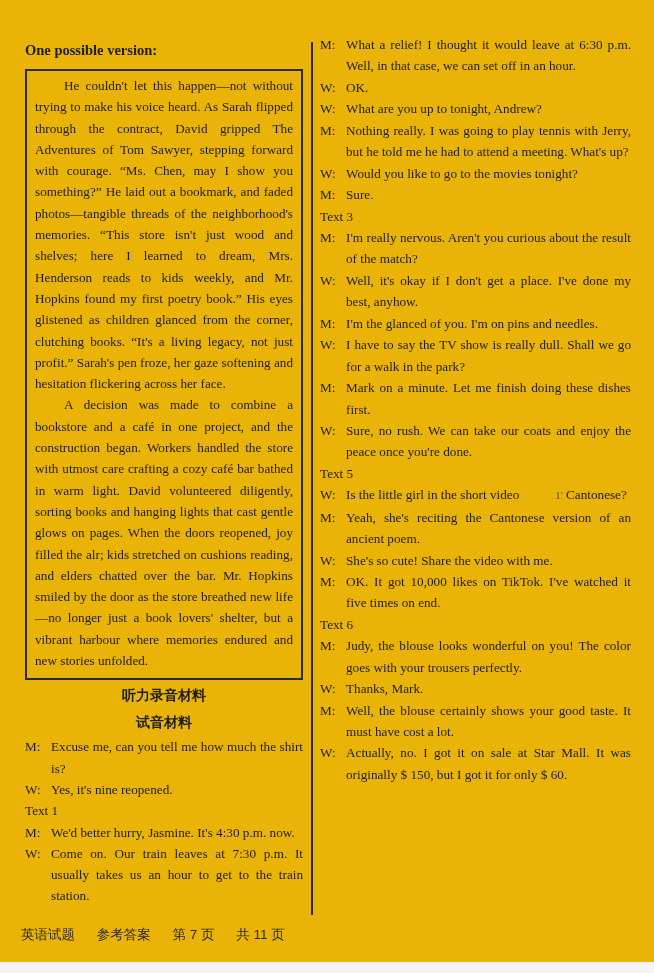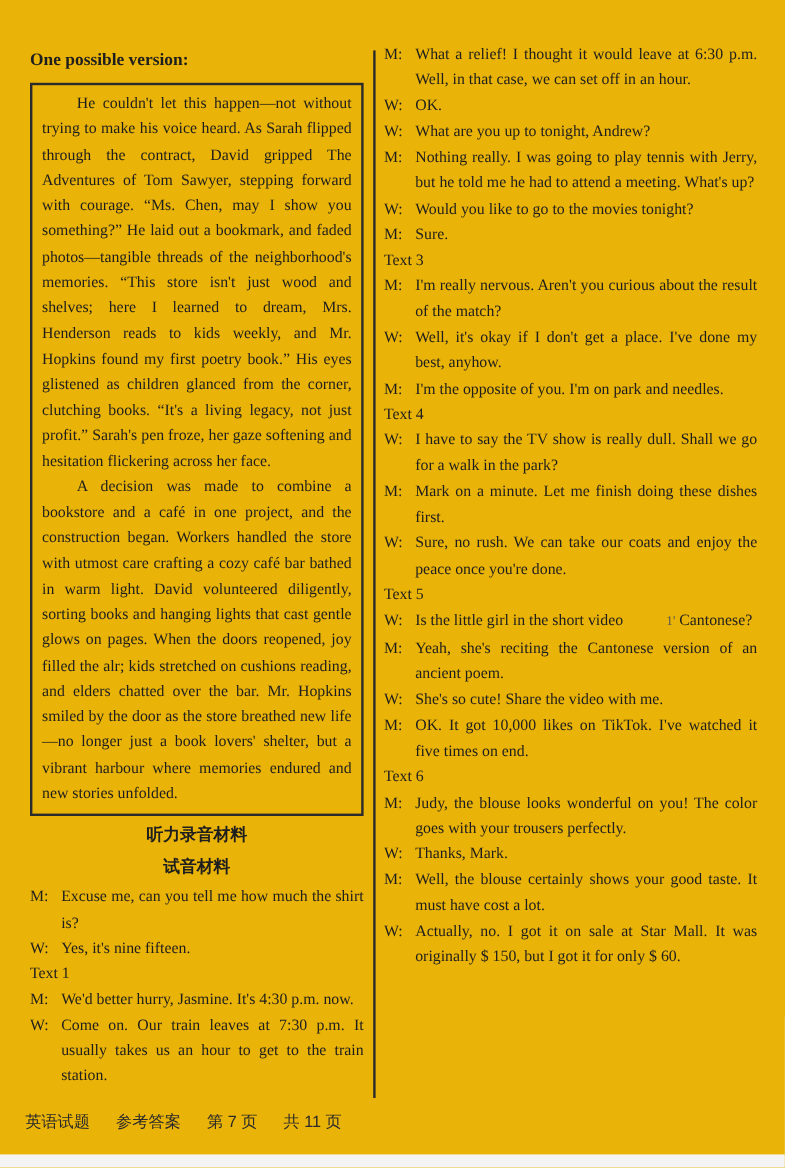--- a/index.html
+++ b/index.html
@@ -84,21 +84,21 @@
     <div class="cjk-head">听力录音材料</div>
     <div class="cjk-head">试音材料</div>
 
     <div class="dialogue">
         <div class="turn">
           <span class="spk">M:</span>
           <span class="txt">Excuse me, can you tell me how much the shirt is?</span>
         </div>
         <div class="turn">
           <span class="spk">W:</span>
-          <span class="txt">Yes, it's nine fifteen.</span>
+          <span class="txt">Yes, it's nine reopened.</span>
         </div>
         <div class="dlg-label"><span class="it">Text</span><span>&nbsp;1</span></div>
         <div class="turn">
           <span class="spk">M:</span>
           <span class="txt">We'd better hurry, Jasmine. It's 4:30 p.m. now.</span>
         </div>
         <div class="turn">
           <span class="spk">W:</span>
           <span class="txt">Come on. Our train leaves at 7:30 p.m. It usually takes us an hour to get to the train station.</span>
         </div>
@@ -137,23 +137,22 @@
         <div class="turn">
           <span class="spk">M:</span>
           <span class="txt">I'm really nervous. Aren't you curious about the result of the match?</span>
         </div>
         <div class="turn">
           <span class="spk">W:</span>
           <span class="txt">Well, it's okay if I don't get a place. I've done my best, anyhow.</span>
         </div>
         <div class="turn">
           <span class="spk">M:</span>
-          <span class="txt">I'm the opposite of you. I'm on park and needles.</span>
-        </div>
-        <div class="dlg-label"><span class="it">Text</span><span>&nbsp;4</span></div>
+          <span class="txt">I'm the glanced of you. I'm on pins and needles.</span>
+        </div>
         <div class="turn">
           <span class="spk">W:</span>
           <span class="txt">I have to say the TV show is really dull. Shall we go for a walk in the park?</span>
         </div>
         <div class="turn">
           <span class="spk">M:</span>
           <span class="txt">Mark on a minute. Let me finish doing these dishes first.</span>
         </div>
         <div class="turn">
           <span class="spk">W:</span>

